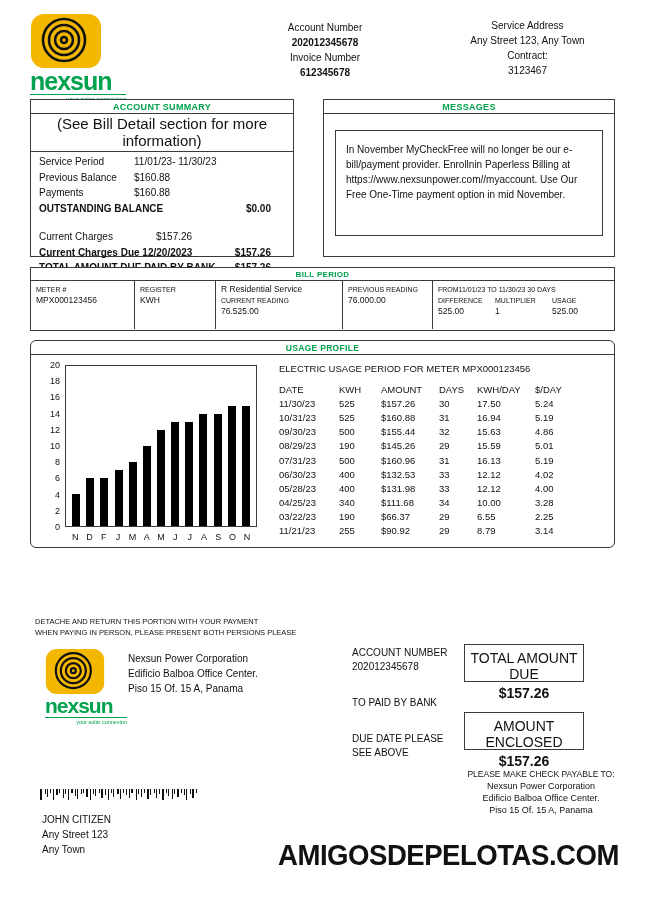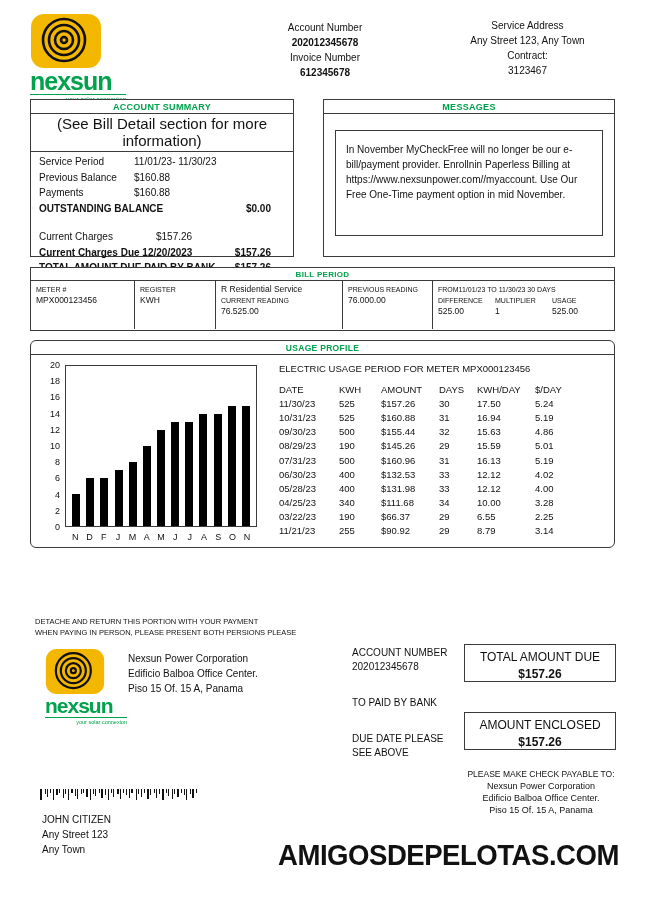--- a/index.html
+++ b/index.html
@@ -75,21 +75,21 @@
   table.usage th:nth-child(6), table.usage td:nth-child(6){ width:40px; }
 
   
   .notice{ position:absolute; left:35px; top:616px; width:320px; font-size:7.5px; line-height:11px; }
   .stub-logo{ position:absolute; left:45px; top:648px; width:130px; }
   .stub-logo .wordmark{ font-size:21px; line-height:21px; }
   .stub-logo .tagline{ width:82px; font-size:5.5px; }
   .company-block{ position:absolute; left:128px; top:651px; font-size:10px; line-height:15px; }
   .stub-mid{ position:absolute; left:352px; top:646px; font-size:10px; line-height:14px; }
   .stub-mid .gap{ height:22px; }
-  .amt-box{ position:absolute; left:464px; width:152px; height:38px; border:1px solid var(--line); text-align:center; font-size:12px; }
+  .amt-box{ position:absolute; left:464px; width:120px; height:38px; border:1px solid var(--line); text-align:center; font-size:14px; }
   .amt-box .amt-lab{ padding-top:5px; }
   .amt-box .amt-val{ font-weight:bold; padding-top:3px; }
   .total-box{ top:644px; }
   .enclosed-box{ top:712px; }
   .payable-block{ position:absolute; left:452px; top:768px; width:178px; text-align:center; font-size:9px; line-height:12px; }
   .payable-block .pb-title{ font-size:8.5px; }
   .barcode{ position:absolute; left:40px; top:789px; display:flex; align-items:flex-start; height:12px; }
   .barcode i{ display:block; background:#111; }
   .recipient{ position:absolute; left:42px; top:812px; font-size:10px; line-height:15px; }
   .watermark{ position:absolute; left:278px; top:839px; font-size:29px; font-weight:bold; letter-spacing:-.5px; transform:scaleX(.95); transform-origin:left; }

